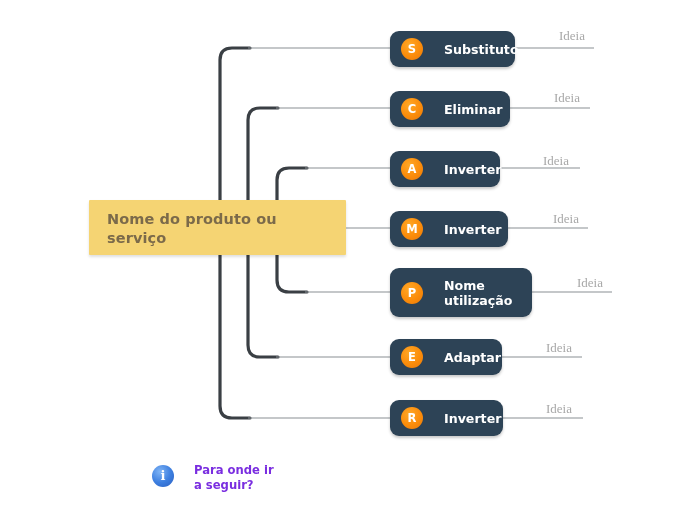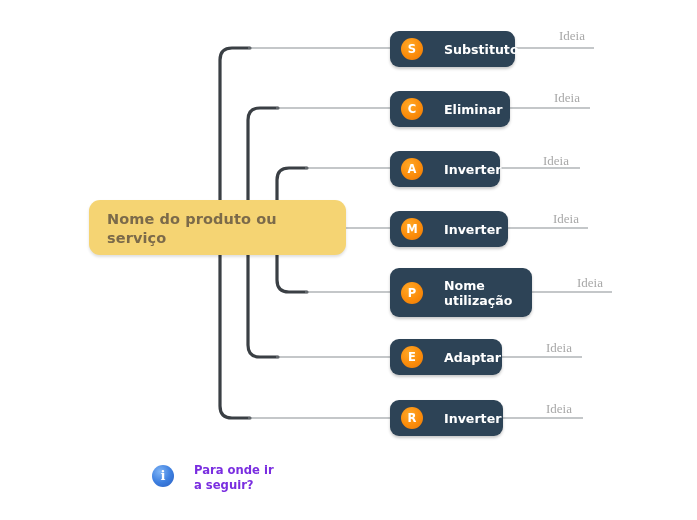--- a/index.html
+++ b/index.html
@@ -26,21 +26,21 @@
   }
 
   
   .central {
     position: absolute;
     left: 89px;
     top: 200px;
     width: 257px;
     height: 55px;
     background: #f5d473;
-    border-radius: 11px;
+    border-radius: 1px;
     box-sizing: border-box;
     padding: 10px 18px 0 18px;
     box-shadow: 0 2px 3px rgba(0,0,0,0.13);
   }
   .central-label {
     font-size: 14.5px;
     font-weight: bold;
     line-height: 19px;
     color: #7b6a4a;
     letter-spacing: .1px;

